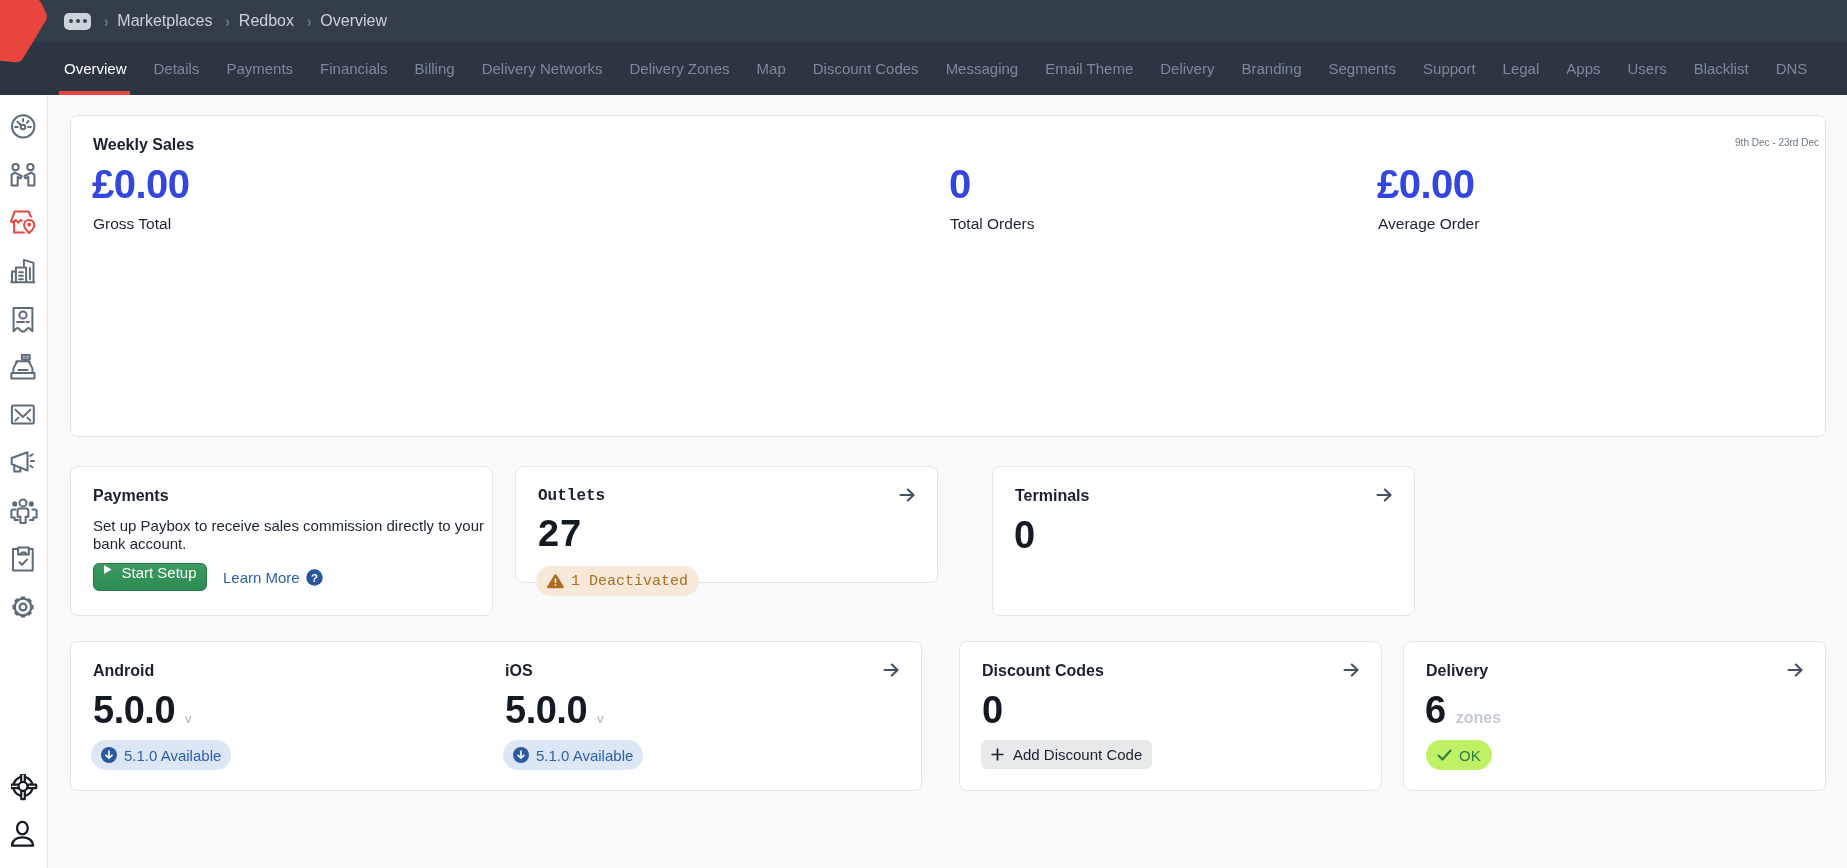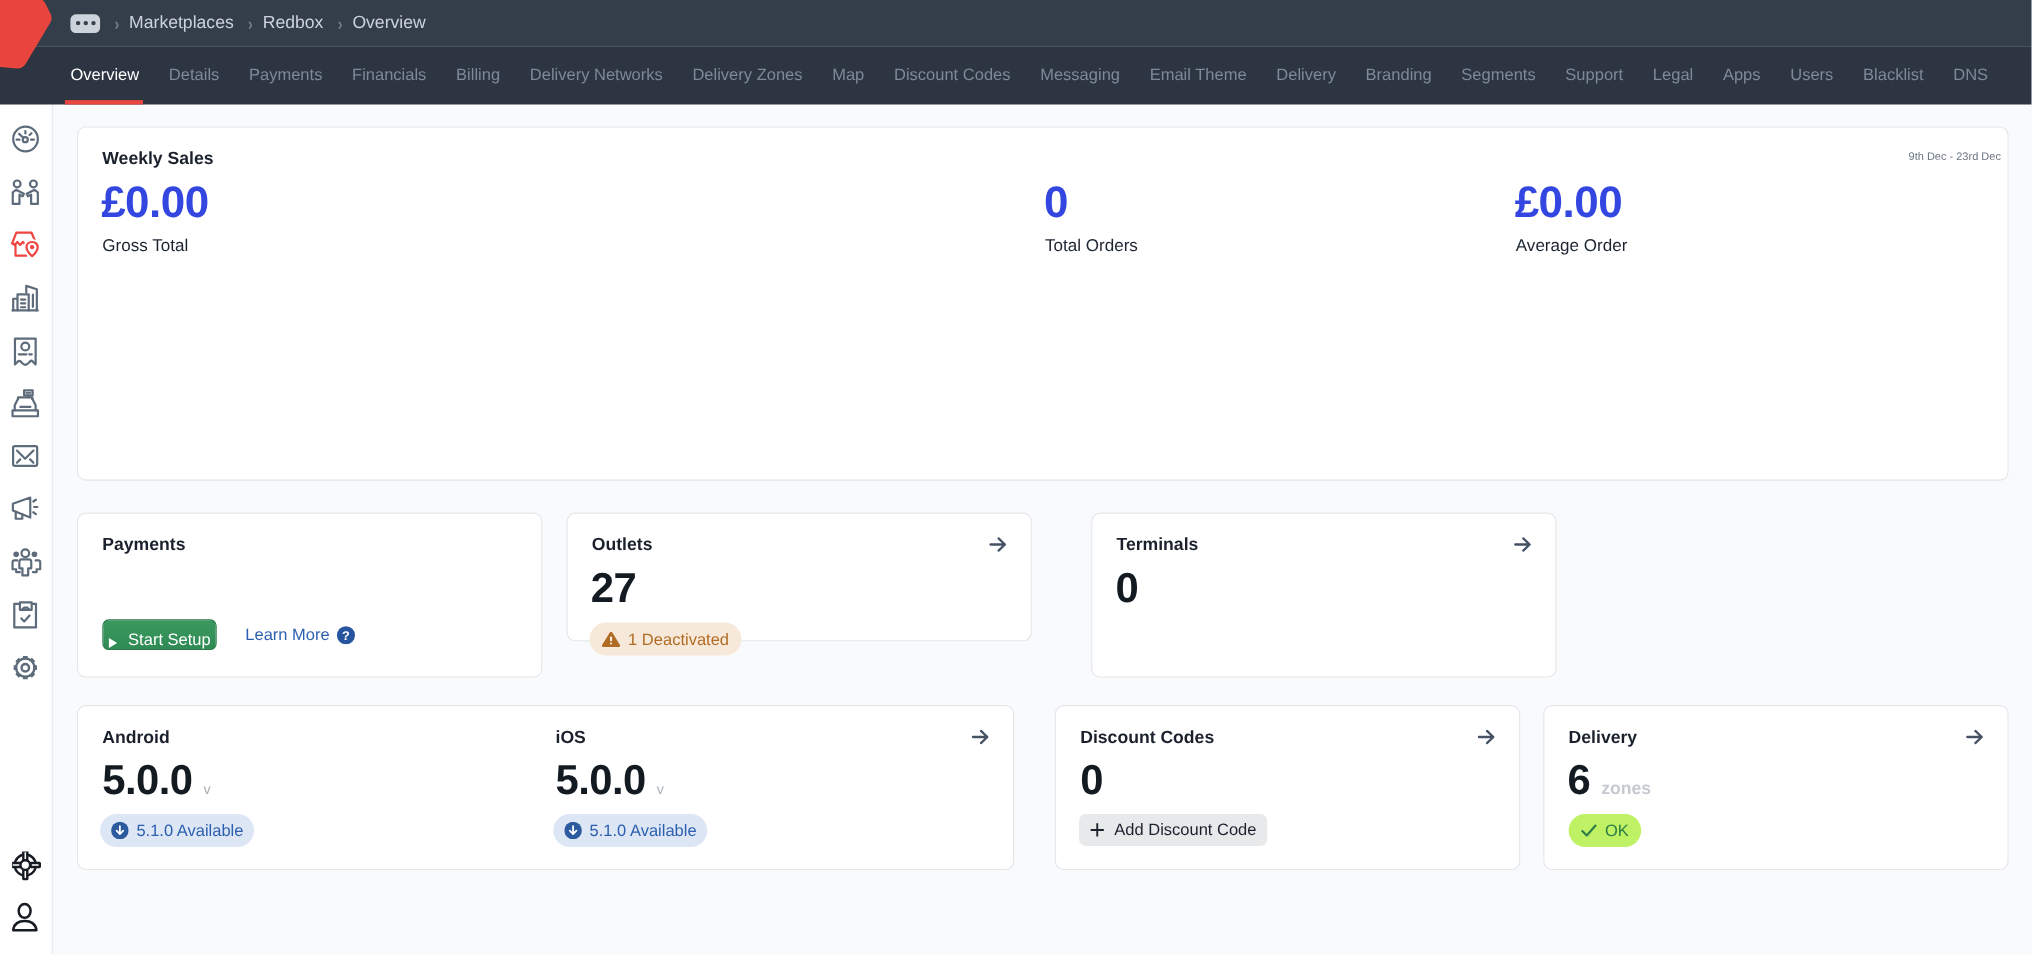--- a/index.html
+++ b/index.html
@@ -27,21 +27,21 @@
 .card { position:absolute; background:#fff; border:1px solid #e3e6ea; border-radius:8px; }
 .ctitle { font-size:16px; font-weight:700; color:#1a202c; }
 .bignum { font-size:38px; font-weight:700; color:#141a22; letter-spacing:-0.5px; }
 .bigblue { font-size:40px; font-weight:700; color:#3346e0; letter-spacing:-0.5px; }
 .lbl { font-size:15.5px; color:#1b2430; }
 .arrow { position:absolute; width:20px; height:20px; }
 
 
 .pill { position:absolute; height:30px; border-radius:15px; display:flex; align-items:center; font-size:15px; }
 
-.gbtn { position:absolute; left:22px; top:96px; width:104px; height:28px; background:linear-gradient(#3b9a5f,#2f8a54); border:1px solid #297a48; border-radius:6px; color:#fff; font-size:15px; display:flex; align-items:flex-end; justify-content:center; gap:9px; }
+.gbtn { position:absolute; left:22px; top:96px; width:114px; height:28px; background:linear-gradient(#3b9a5f,#2f8a54); border:1px solid #297a48; border-radius:6px; color:#fff; font-size:15px; display:flex; align-items:flex-start; justify-content:center; gap:9px; }
 .learn { position:absolute; left:152px; top:96px; height:28px; display:flex; align-items:center; color:#2c5faf; font-size:15px; }
 
 .graybtn { position:absolute; left:21px; top:98px; height:29px; background:#e7e9eb; border-radius:6px; color:#1a202c; font-size:15px; display:flex; align-items:center; padding:0 10px; gap:9px; }
 </style>
 </head>
 <body>
 
 <div class="bar2"></div>
 <div class="bar1"></div>
 
@@ -182,32 +182,33 @@
   <div class="bigblue" style="position:absolute; left:21px; top:46px;">£0.00</div>
   <div class="lbl" style="position:absolute; left:22px; top:99px;">Gross Total</div>
   <div class="bigblue" style="position:absolute; left:878px; top:46px;">0</div>
   <div class="lbl" style="position:absolute; left:879px; top:99px;">Total Orders</div>
   <div class="bigblue" style="position:absolute; left:1306px; top:46px;">£0.00</div>
   <div class="lbl" style="position:absolute; left:1307px; top:99px;">Average Order</div>
 </div>
 
 <div class="card" style="left:70px; top:466px; width:423px; height:150px;">
   <div class="ctitle" style="position:absolute; left:22px; top:20px;">Payments</div>
+  <div style="position:absolute; left:22px; top:50px; width:404px; font-size:15px; color:#1b2430; line-height:18px;">Set up Paybox to receive sales commission directly to your bank account.</div>
   <div class="gbtn"><svg width="9" height="11" viewBox="0 0 9 11">
         <path d="M1 1 L8.5 5.5 L1 10 Z" fill="#fff"></path>
       </svg>Start Setup</div>
   <div class="learn">Learn More
     <svg style="margin-left:6px" width="17" height="17" viewBox="0 0 17 17">
         <circle cx="8.5" cy="8.5" r="8.2" fill="#27549e"></circle>
         <text x="8.5" y="12.6" font-size="11.5" font-weight="bold" fill="#fff" text-anchor="middle" font-family="Liberation Sans">?</text>
       </svg>
   </div>
 </div>
 
-<div class="card" style="left:515px; top:466px; width:423px; height:117px;">
+<div class="card" style="left:515px; top:466px; width:423px; height:117px;font-family:Liberation Mono, monospace;">
   <div class="ctitle" style="position:absolute; left:22px; top:20px;">Outlets</div>
   <svg class="arrow" style="right:21px; top:18px;" viewBox="0 0 20 20">
       <path d="M4.5 10 H17.3 M11.8 4.5 L17.6 10 L11.8 15.5" stroke="#445264" stroke-width="2.1" fill="none" stroke-linecap="round" stroke-linejoin="round"></path>
     </svg>
   <div class="bignum" style="position:absolute; left:21px; top:47px;">27</div>
   <div class="pill" style="left:20px; top:99px; background:#f7e9da; color:#b06c24; padding:0 11px; gap:7px;">
     <svg width="17" height="15" viewBox="0 0 17 15">
         <path d="M8.5 1.5 L15.6 13 H1.4 Z" fill="#b06c24" stroke="#b06c24" stroke-width="2.4" stroke-linejoin="round"></path>
         <rect x="7.7" y="4.6" width="1.6" height="4.4" rx="0.8" fill="#fff"></rect>
         <rect x="7.7" y="10.2" width="1.6" height="1.7" rx="0.8" fill="#fff"></rect>

